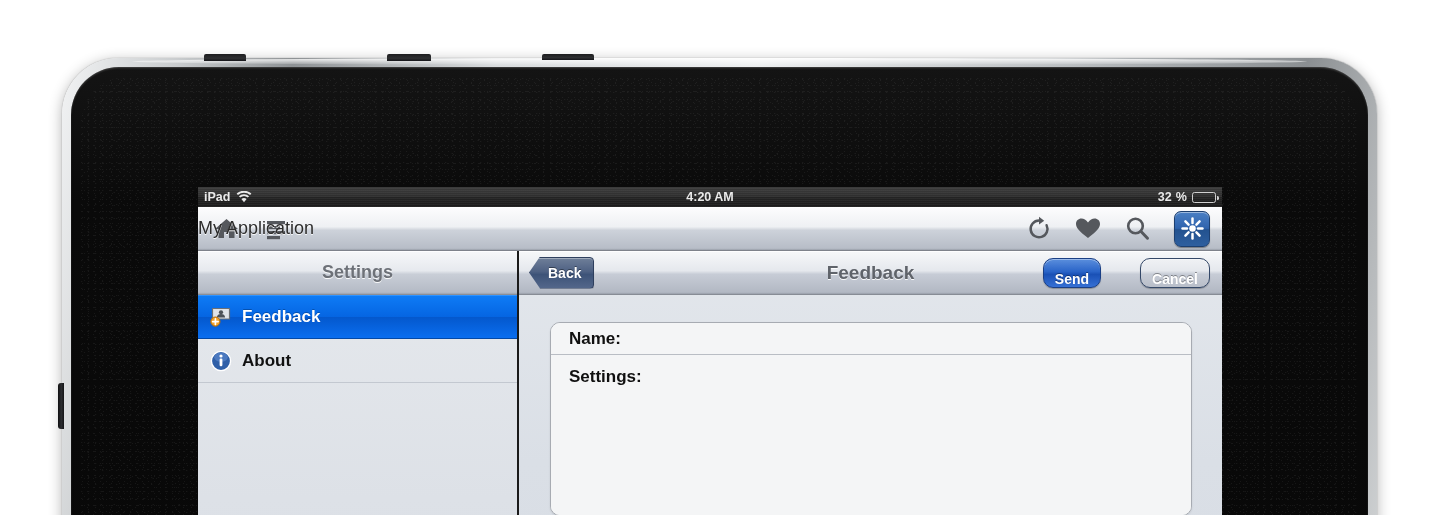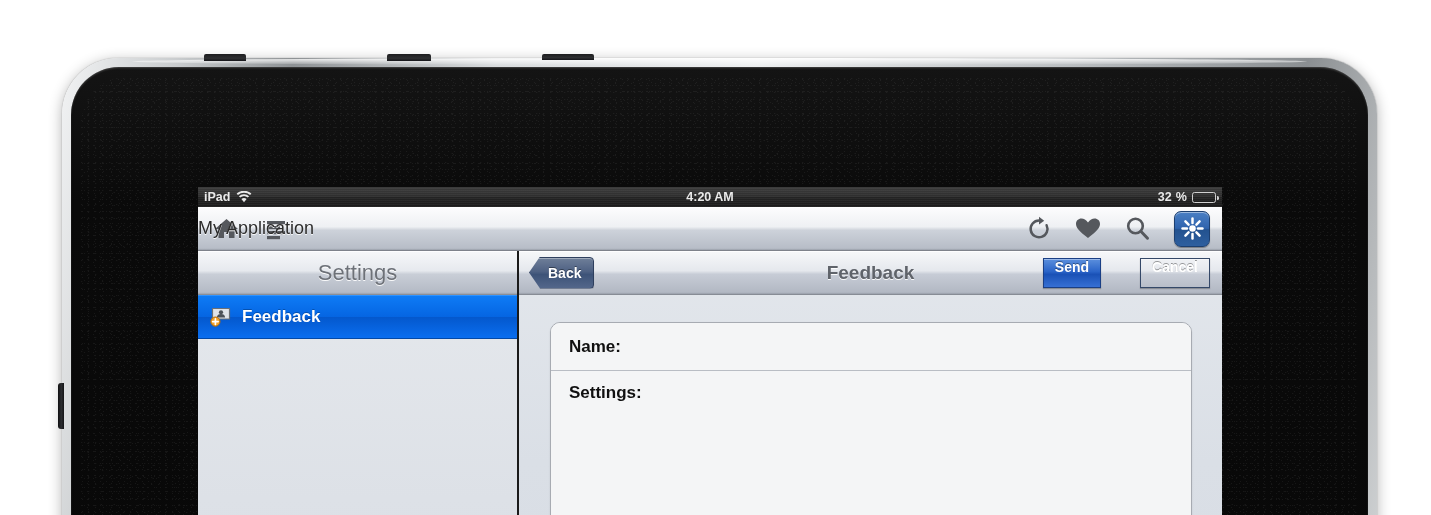--- a/index.html
+++ b/index.html
@@ -163,21 +163,21 @@
     background: linear-gradient(180deg, #e6e9ed 0%, #dde1e7 35%, #d4d9e0 100%);
     border-right: 2px solid #1a1a1a;
     position: relative;
     box-sizing: border-box;
   }
   #sidebar-header {
     height: 43px;
     background: linear-gradient(180deg, #f7f8fa 0%, #e6e9ee 46%, #c9ced7 54%, #b4bac5 96%, #9ba1ac 100%);
     border-bottom: 1px solid #8a8f98;
     display: flex; align-items: center; justify-content: center;
-    font-size: 22px; font-weight: normal;
+    font-size: 18px; font-weight: bold;
     color: #6d7178;
     text-shadow: 0 1px 0 rgba(255,255,255,0.9);
     box-shadow: inset 0 1px 0 rgba(255,255,255,0.85);
   }
   .side-row {
     height: 44px;
     display: flex; align-items: center;
     padding-left: 12px;
     gap: 10px;
     font-size: 17px;
@@ -227,23 +227,23 @@
     text-shadow: 0 -1px 0 rgba(0,0,0,0.4);
     box-shadow: inset 0 1px 0 rgba(255,255,255,0.35), 0 1px 1px rgba(0,0,0,0.25);
     border-radius: 4px;
     clip-path: polygon(0% 50%, 11px 0%, 100% 0%, 100% 100%, 11px 100%);
     z-index: 2;
     text-align: right;
   }
   .nav-right { position: absolute; right: 12px; display: flex; gap: 7px; z-index: 2; }
   .nav-btn {
     height: 28px; padding: 0 11px;
-    display: flex; align-items: flex-start;
+    display: flex; align-items: flex-end;
     font-size: 14px; font-weight: bold; color: #fff;
-    border-radius: 0;
+    border-radius: 10px;
     text-shadow: 0 -1px 0 rgba(0,0,0,0.38);
     box-shadow: inset 0 1px 0 rgba(255,255,255,0.40), 0 1px 1px rgba(0,0,0,0.25);
   }
   #send-button {
     background: linear-gradient(180deg, #5b8fdd 0%, #2a64c8 45%, #1a51b6 55%, #3670d4 100%);
     border: 1px solid #1a3f85;
   }
   #cancel-button {
     background: linear-gradient(180deg, #7c8ca4 0%, #56688a 45%, #45587e 55%, #5c7architecture 55%, #5c7091 100%);
     border: 1px solid #344868;
@@ -257,21 +257,21 @@
     top: 43px;
     margin-top: 28px;
     width: 640px;
     background: #f4f5f6;
     border: 1px solid #a7abb2;
     border-radius: 10px;
     overflow: hidden;
     box-shadow: 0 1px 2px rgba(0,0,0,0.10);
   }
   .form-row {
-    height: 48px;
+    height: 32px;
     display: flex; align-items: center;
     padding-left: 18px;
     font-size: 17px; font-weight: bold;
     color: #101010;
     border-bottom: 1px solid #b9bdc4;
     box-sizing: border-box;
     background: #f4f5f6;
   }
   .form-row.tall { height: 160px; align-items: flex-start; padding-top: 12px; border-bottom: none; }
 </style>
@@ -376,20 +376,32 @@
                 <path d="M2.5 2.5 H19.5 V13 H9.5 L5.5 17 V13 H2.5 Z" fill="#dfe3e8" stroke="#6b7076" stroke-width="1.2" stroke-linejoin="round"></path>
                 <circle cx="11" cy="6.3" r="2.1" fill="#4c5157"></circle>
                 <path d="M6.9 11.6 C6.9 8.9 8.7 8.0 11 8.0 C13.3 8.0 15.1 8.9 15.1 11.6 Z" fill="#4c5157"></path>
                 <circle cx="5.4" cy="15.6" r="4.6" fill="#f2a22a" stroke="#b96f0c" stroke-width="1"></circle>
                 <path d="M5.4 12.9 V18.3 M2.7 15.6 H8.1" stroke="#ffffff" stroke-width="1.7" stroke-linecap="round"></path>
               </svg>
             </span>
             <span>Feedback</span>
           </div>
 
+          <div class="side-row">
+            <span class="side-icon">
+              <svg width="22" height="22" viewBox="0 0 22 22">
+                <circle cx="11" cy="11" r="9.6" fill="#2f5fa8"></circle>
+                <circle cx="11" cy="11" r="9.6" fill="none" stroke="#ffffff" stroke-width="1.4"></circle>
+                <ellipse cx="11" cy="7.2" rx="6.8" ry="4.6" fill="#5b87cc" opacity="0.65"></ellipse>
+                <circle cx="11" cy="6.0" r="1.6" fill="#ffffff"></circle>
+                <rect x="9.6" y="8.6" width="2.8" height="7.6" rx="1.2" fill="#ffffff"></rect>
+              </svg>
+            </span>
+            <span>About</span>
+          </div>
         </div>
 
         <div id="detail">
           <div id="detail-navbar">
             <div id="back-button">
               <span>Back</span>
             </div>
             <div id="detail-title">Feedback</div>
             <div class="nav-right">
               <div class="nav-btn" id="send-button">

